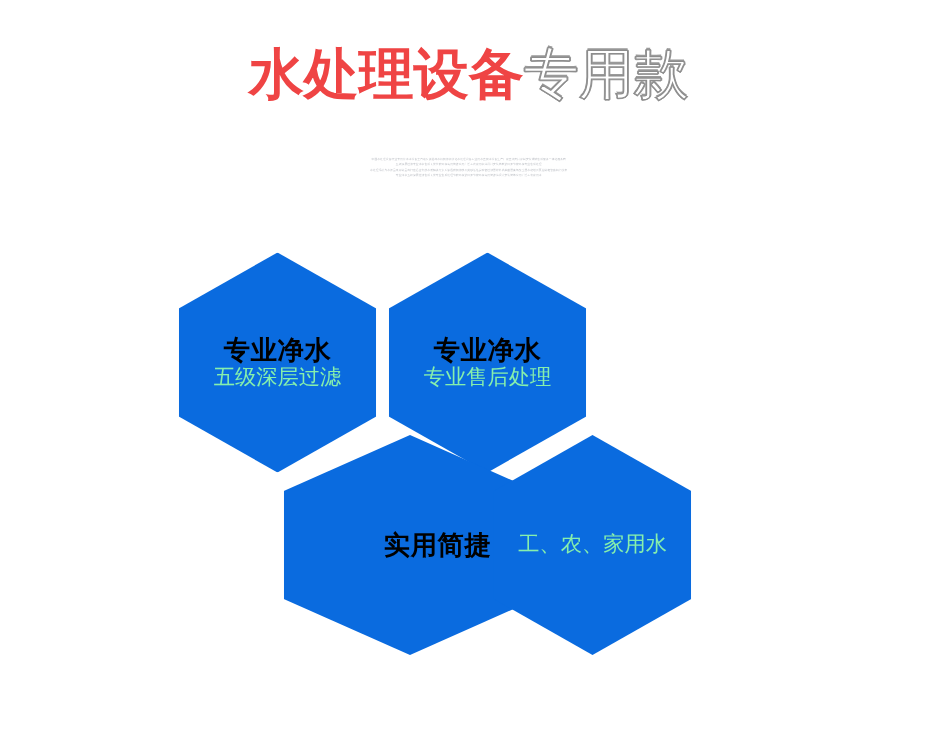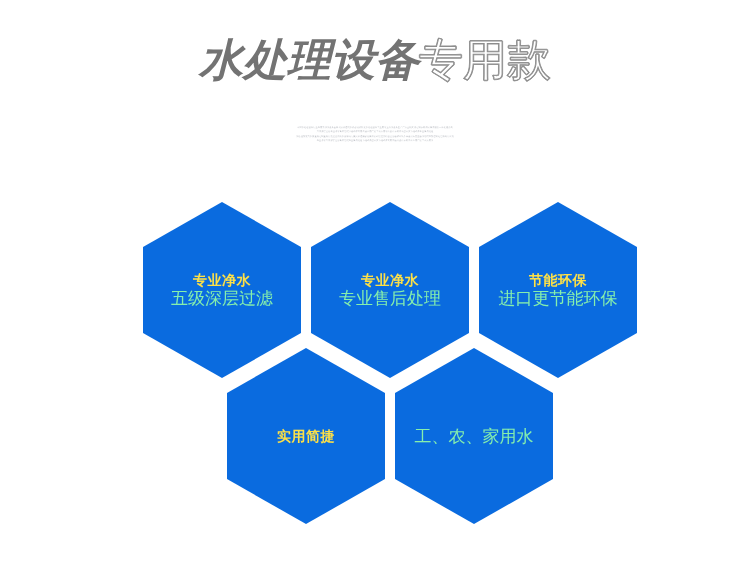--- a/index.html
+++ b/index.html
@@ -33,22 +33,21 @@
   }
 
   .title-line {
     line-height: 1;
     white-space: nowrap;
     font-size: 44px;
     letter-spacing: 0px;
   }
   .title-strong {
     font-weight: bold;
-    color: #737373;
-    font-style: italic;
+    color: #ef4444;
   }
   .title-light {
     font-weight: normal;
     color: #ffffff;
     -webkit-text-stroke: 1px #8d8d8d;
     text-shadow:
       -1px 0 #9a9a9a, 1px 0 #9a9a9a,
       0 -1px #9a9a9a, 0 1px #9a9a9a;
   }
 
@@ -100,42 +99,42 @@
     -webkit-clip-path: polygon(50% 0%, 100% 25.5%, 100% 74.5%, 50% 100%, 0% 74.5%, 0% 25.5%);
     clip-path: polygon(50% 0%, 100% 25.5%, 100% 74.5%, 50% 100%, 0% 74.5%, 0% 25.5%);
     display: flex;
     flex-direction: column;
     align-items: center;
     justify-content: center;
     text-align: center;
   }
 
   .hex-title {
-    font-size: 14px;
+    font-size: 21px;
     font-weight: bold;
-    color: #fde047;
+    color: #000000;
     line-height: 1.15;
     letter-spacing: 0.5px;
     white-space: nowrap;
   }
   .hex-sub {
     margin-top: 0;
     font-size: 17px;
     font-weight: normal;
     color: #86efac;
     line-height: 1.2;
     letter-spacing: 0px;
     white-space: nowrap;
   }
 
   
   #hex-0 { left: 143px; top: 202px; }
   #hex-1 { left: 311px; top: 202px; }
   #hex-2 { left: 479px; top: 202px; }
-  #hex-3 { left: 227px; top: 348px; }
+  #hex-3 { left: 227px; top: 348px; padding-left: 44px; }
   #hex-4 { left: 395px; top: 348px; }
 </style>
 </head>
 <body>
 
 <div id="stage">
 
   <div class="header">
     <div class="title-line">
       <span class="title-strong">水处理设备</span><span class="title-light">专用款</span>
@@ -154,24 +153,20 @@
     <div class="hex" id="hex-0">
       <div class="hex-title">专业净水</div>
       <div class="hex-sub">五级深层过滤</div>
     </div>
 
     <div class="hex" id="hex-1">
       <div class="hex-title">专业净水</div>
       <div class="hex-sub">专业售后处理</div>
     </div>
 
-    <div class="hex" id="hex-2">
-      <div class="hex-title">节能环保</div>
-      <div class="hex-sub">进口更节能环保</div>
-    </div>
 
     <div class="hex" id="hex-3">
       <div class="hex-title">实用简捷</div>
     </div>
 
     <div class="hex" id="hex-4">
       <div class="hex-sub">工、农、家用水</div>
     </div>
 
   </div>

